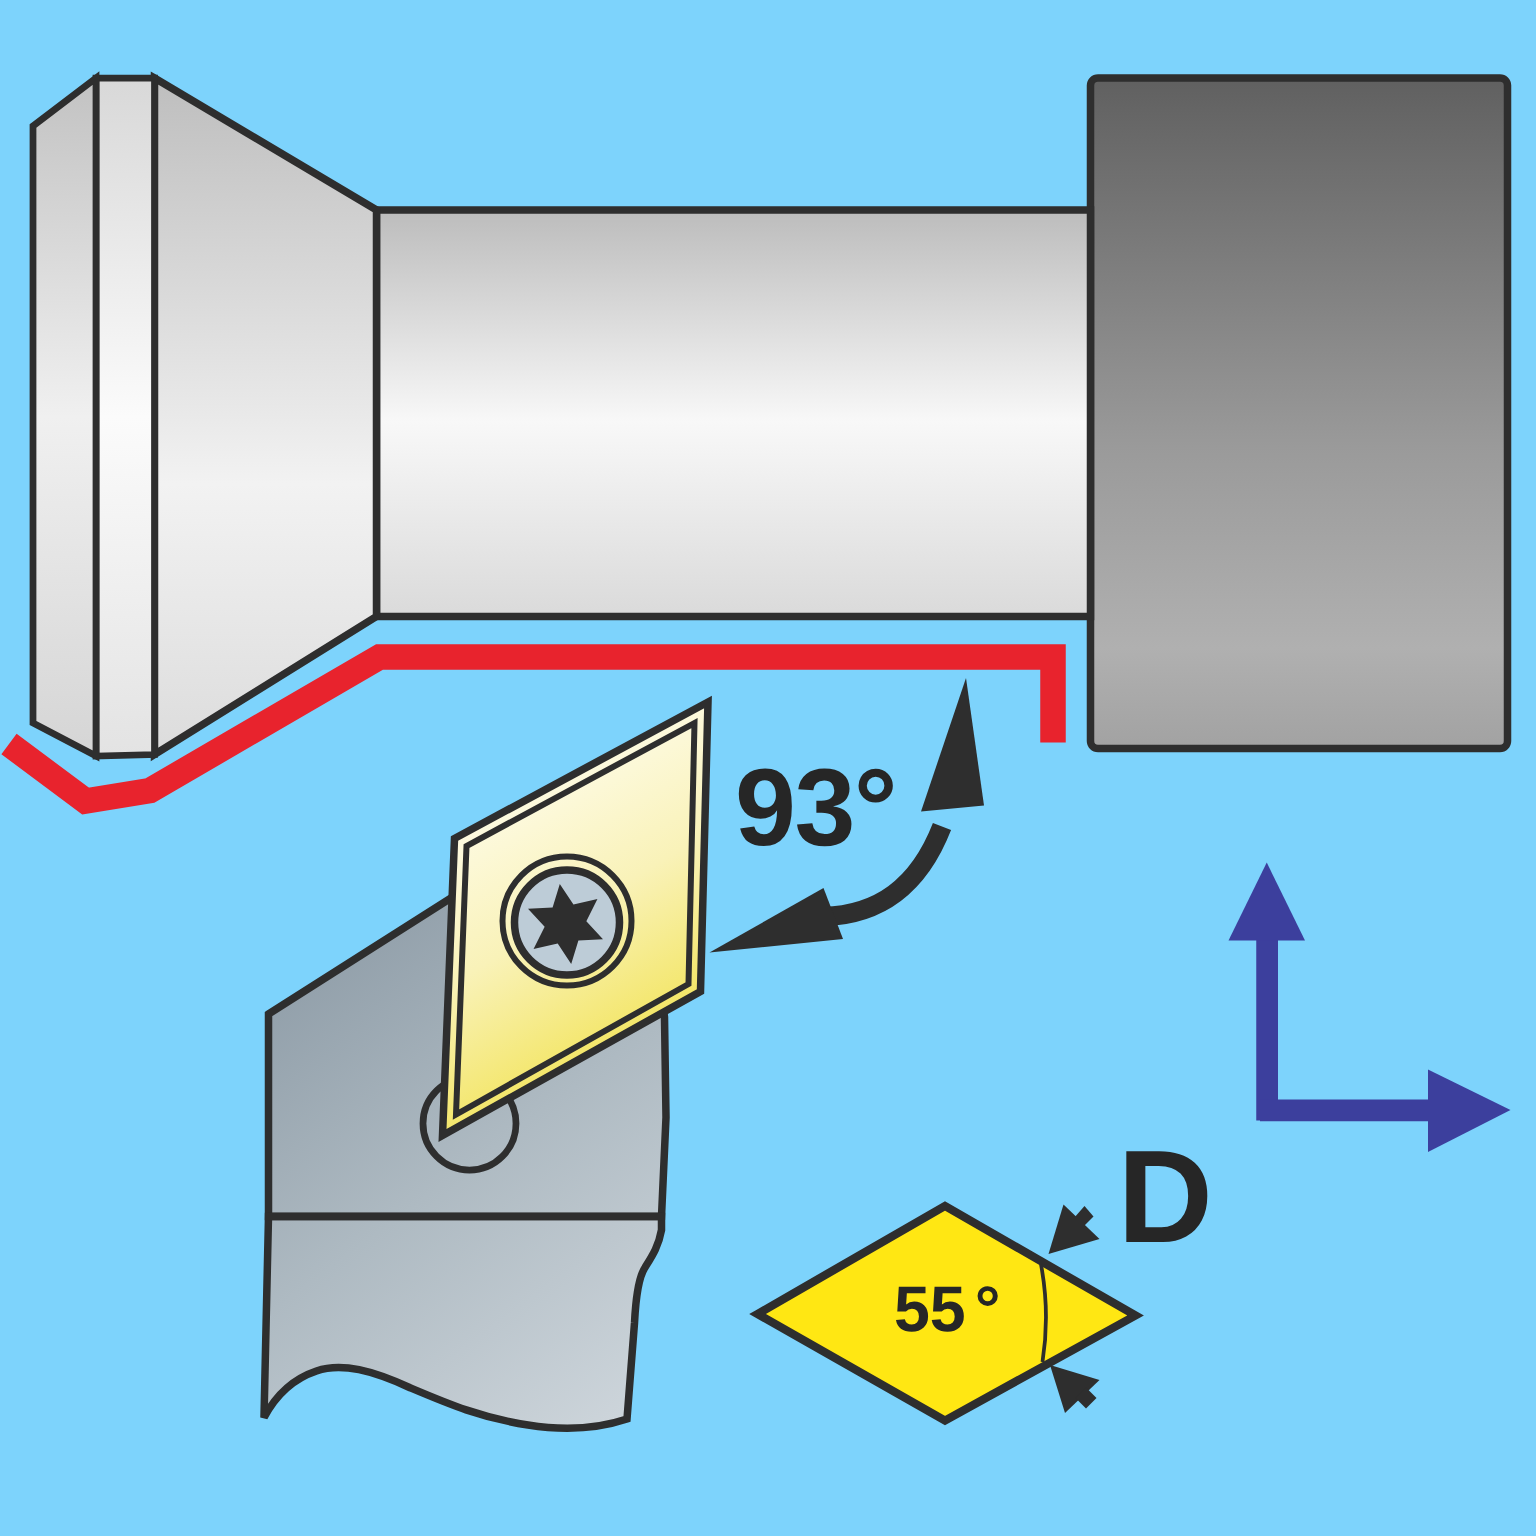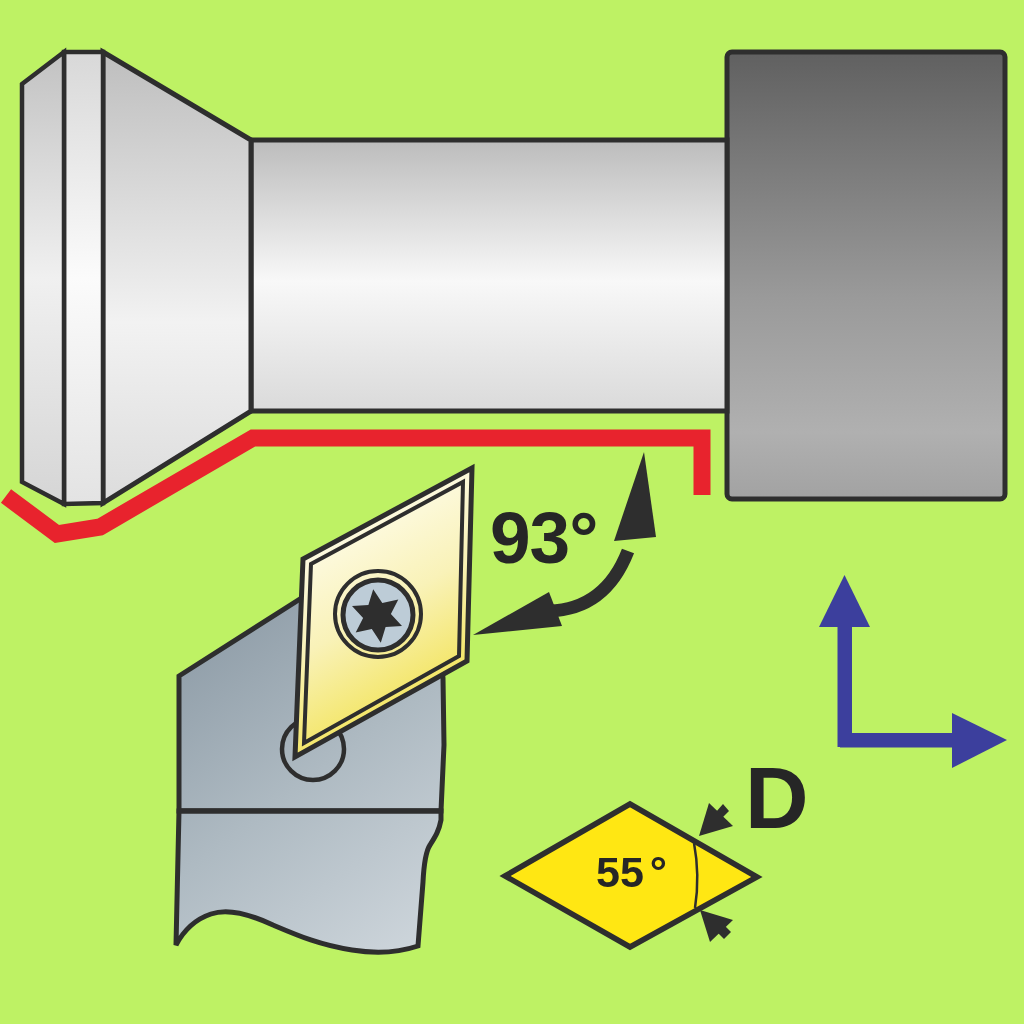--- a/index.html
+++ b/index.html
@@ -1,16 +1,16 @@
 <!DOCTYPE html>
 <html><head>
 <meta charset="utf-8">
 <style>
   html,body{margin:0;padding:0;background:#ffffff;}
-  .stage{width:1024px;height:1024px;position:relative;background:#bef264;overflow:hidden;}
+  .stage{width:1024px;height:1024px;position:relative;background:#7dd3fc;overflow:hidden;}
   svg{display:block;}
   text{font-family:"Liberation Sans","DejaVu Sans",sans-serif;font-weight:700;}
   .lbl-93{font-size:73px;letter-spacing:-1px;}
   .lbl-55{font-size:43px;}
   .lbl-D{font-size:88px;}
 </style>
 </head>
 <body>
 
 <div class="stage">

